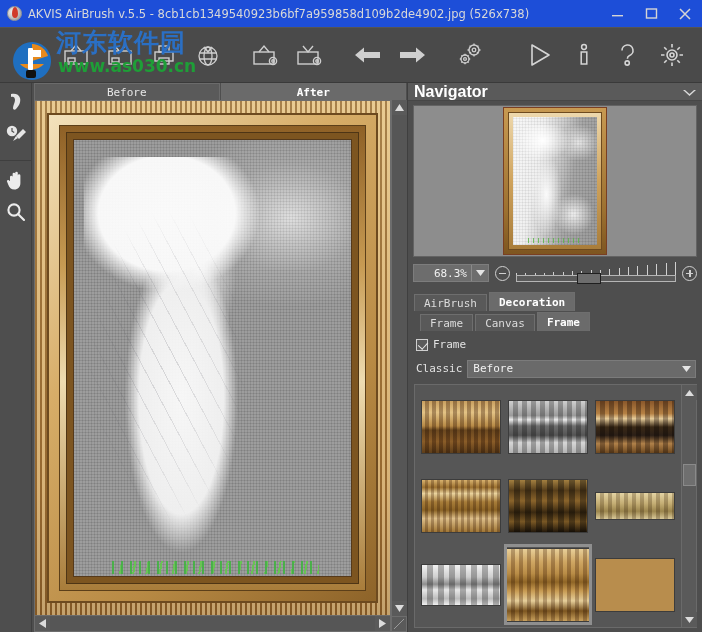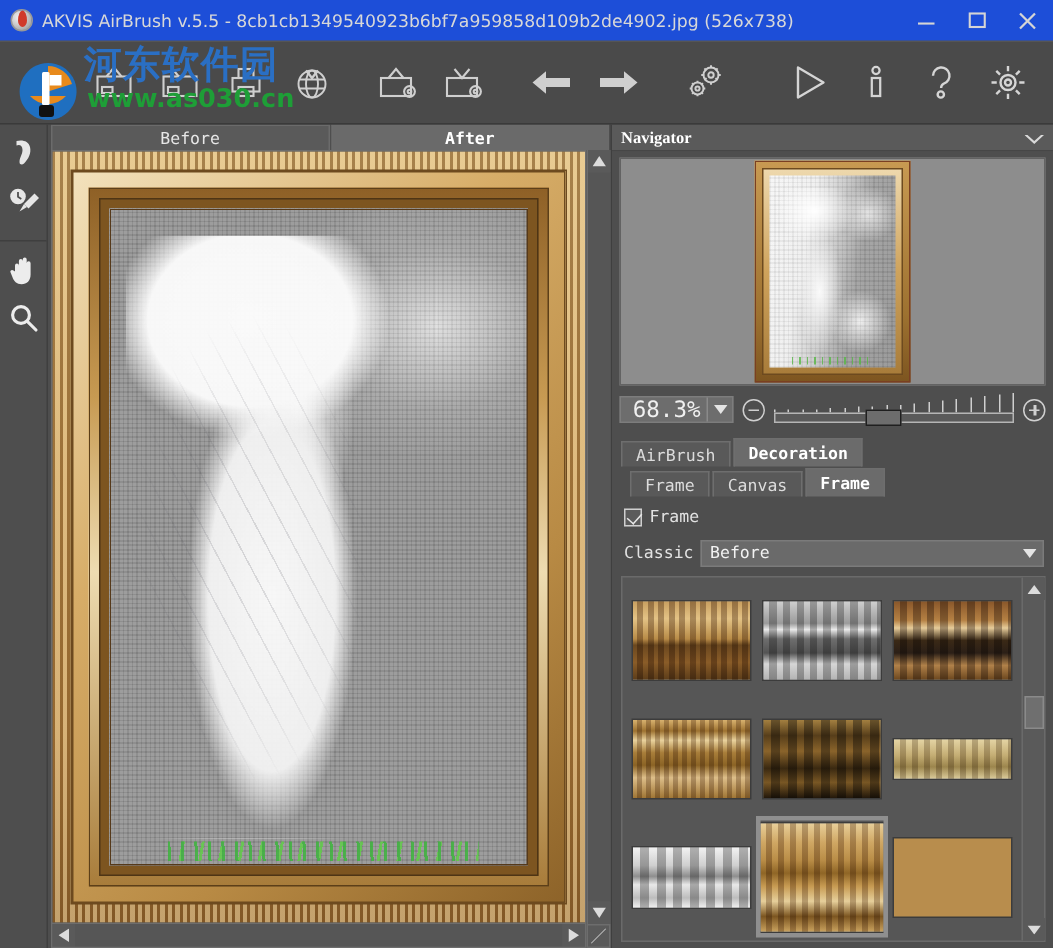--- a/index.html
+++ b/index.html
@@ -230,22 +230,22 @@
     min-height: 0;
   }
   .panel-header {
     height: 18px; flex:0 0 18px;
     background: #5a5a5a;
     display: flex; align-items: center;
     padding: 0 6px;
     border-bottom: 1px solid #464646;
   }
   .panel-header .ph-title {
-    color: #ffffff; font-size: 11px; font-weight: bold;
-    font-family: Liberation Serif, serif;
+    color: #ffffff; font-size: 16px; font-weight: bold;
+    font-family: Liberation Sans, sans-serif;
   }
   .panel-header .ph-arrow { margin-left: auto; color:#d9d9d9; }
 
   .nav-preview {
     height: 152px; flex: 0 0 152px;
     background: #8d8d8d;
     margin: 4px 5px 0 5px;
     position: relative; overflow: hidden;
     border: 1px solid #636363;
     display:flex; align-items:center; justify-content:center;
@@ -287,21 +287,21 @@
 
   .zoom-row {
     height: 26px; flex: 0 0 26px;
     display: flex; align-items: center;
     margin: 3px 5px 0 5px; gap: 6px;
   }
   .zoom-combo {
     width: 76px; height: 18px;
     background: #6d6d6d; border: 1px solid #7d7d7d;
     display: flex; align-items: center;
-    color: #f0f0f0; font-size: 15px;
+    color: #f0f0f0; font-size: 11px;
     font-family: "DejaVu Sans Mono", monospace;
   }
   .zoom-combo .zv { flex:1 1 auto; text-align: right; padding-right: 4px; }
   .zoom-combo .zarrow {
     width: 17px; height: 16px; display:flex; align-items:center; justify-content:center;
     border-left: 1px solid #8a8a8a; color:#e4e4e4;
   }
   .circ-btn {
     width: 15px; height: 15px; border-radius: 50%;
     border: 1.5px solid #d0d0d0; position: relative; flex:0 0 15px;

